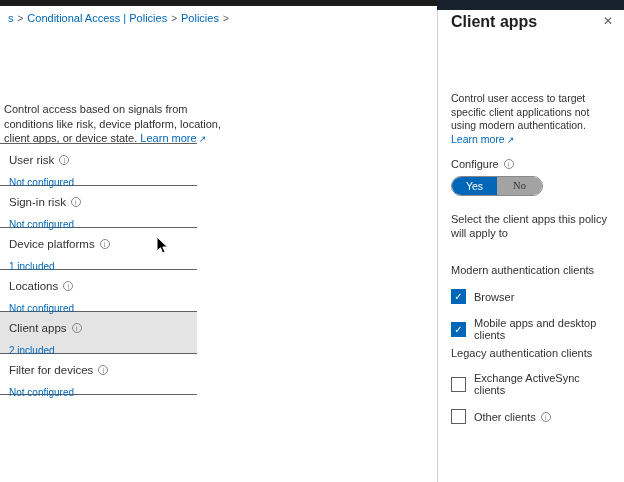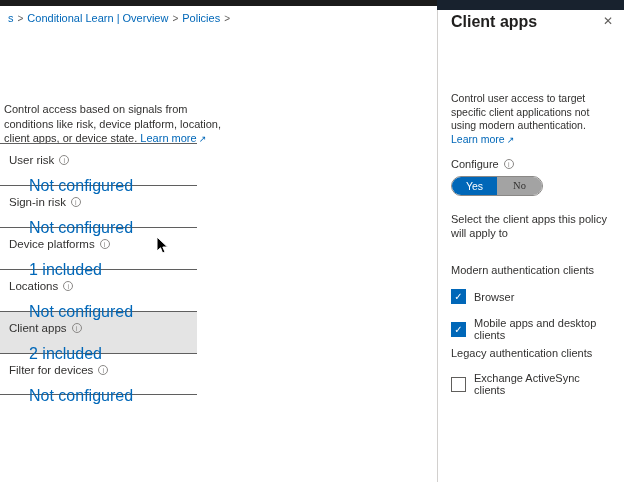--- a/index.html
+++ b/index.html
@@ -25,21 +25,21 @@
   .main-desc { position:absolute; top:102px; left:4px; width:225px; font-size:11px; line-height:1.32; color:#323130; }
   .main-desc a { color:#0067b8; text-decoration:none; cursor:pointer; }
   .ext-icon { color:#0067b8; font-size:9px; margin-left:2px; }
 
   
   .cond-list { position:absolute; top:143px; left:0; width:197px; }
   .cond-row { border-top:1px solid #5f5f5f; height:42px; padding:6px 0 0 9px; cursor:pointer; }
   .cond-row.last { border-bottom:1px solid #5f5f5f; }
   .cond-row.selected { background:#e4e4e4; }
   .cond-label { font-size:11.5px; color:#323130; }
-  .cond-value { display:block; margin-top:9px; font-size:16px; color:#0067b8; text-decoration:none; cursor:pointer;margin-left:20px; }
+  .cond-value { display:block; margin-top:9px; font-size:10px; color:#0067b8; text-decoration:none; cursor:pointer; }
 
   .info {
     display:inline-block; width:10px; height:10px; border:1px solid #8a8886; border-radius:50%;
     font-size:7px; line-height:9px; text-align:center; color:#8a8886; margin-left:5px;
     vertical-align:1px;
   }
 
   
   .panel {
     position:absolute; top:0; left:437px; width:187px; height:482px;
@@ -74,21 +74,21 @@
   
   .cursor { position:absolute; top:236px; left:156px; z-index:10; pointer-events:none; }
 </style>
 </head>
 <body>
 
 <div class="top-strip"></div>
 <div class="top-strip-right"></div>
 
 <div class="breadcrumb">
-  <a>s</a><span class="sep">&gt;</span><a>Conditional Learn | Overview</a><span class="sep">&gt;</span><a>Policies</a><span class="sep">&gt;</span>
+  <a>s</a><span class="sep">&gt;</span><a>Conditional Access | Policies</a><span class="sep">&gt;</span><a>Policies</a><span class="sep">&gt;</span>
 </div>
 
 <div class="main-desc">
   <span>Control access based on signals from conditions like risk, device platform, location, client apps, or device state.</span>
   <a>Learn more</a><span class="ext-icon">↗</span>
 </div>
 
 <div class="cond-list">
 
   <div class="cond-row">
@@ -159,19 +159,24 @@
     <span class="check-label">Mobile apps and desktop clients</span>
   </div>
 
   <div class="group-header gh-legacy">Legacy authentication clients</div>
 
   <div class="check-row">
     <span class="checkbox"></span>
     <span class="check-label">Exchange ActiveSync clients</span>
   </div>
 
+  <div class="check-row">
+    <span class="checkbox"></span>
+    <span class="check-label">Other clients</span>
+      <span class="info">i</span>
+  </div>
 </div>
 
 <div class="cursor">
   <svg width="13" height="19" viewBox="0 0 13 19">
     <path d="M1,1 L1,15 L4.5,11.8 L6.6,17 L9,16 L6.8,11 L11.5,11 Z" fill="#000000" stroke="#ffffff" stroke-width="1"></path>
   </svg>
 </div>
 
 </body></html>

